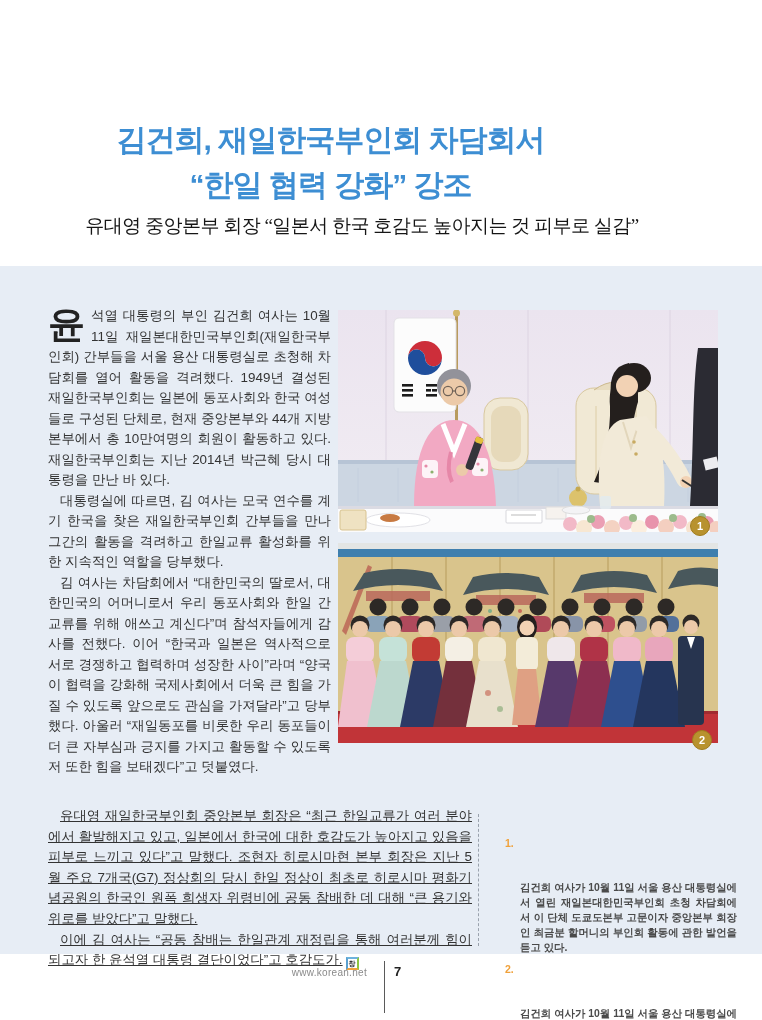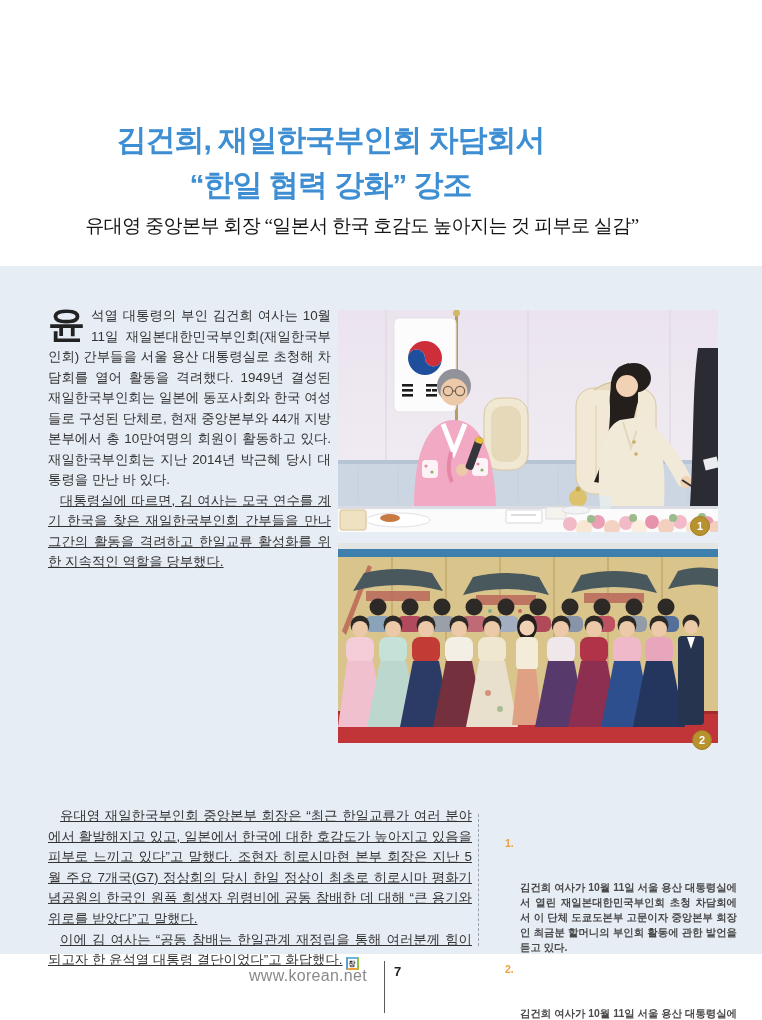--- a/index.html
+++ b/index.html
@@ -15,21 +15,21 @@
             font-family:"Liberation Serif","DejaVu Serif",serif;
             font-size:19px;color:#161616;letter-spacing:-0.5px;}
 
   
   .contentbox{position:absolute;left:0;top:266px;width:762px;height:688px;background:#e7edf5;}
 
   
   .coltext{position:absolute;left:48px;top:40px;width:283px;
            font-size:13.4px;line-height:20.5px;color:#333;text-align:justify;}
   .coltext p{margin:0;}
-  .coltext p.ind{text-indent:12px;text-decoration:underline;}
+  .coltext p.ind{text-indent:12px;}
   .dropcap{float:left;font-size:37px;line-height:34px;font-weight:800;color:#222;
            padding:2px 6px 0 0;}
   .widetext{position:absolute;left:48px;top:540px;width:424px;
             font-size:13.4px;line-height:20.6px;color:#333;text-align:justify;}
   .widetext p{margin:0;text-indent:12px;text-decoration:underline;}
 
   .endmark{display:inline-block;width:13px;height:13px;vertical-align:-2px;margin-left:3px;
            background:#fff;border:2px solid;border-color:#6db3dd #8ec63f #f0a13a #5aa0d0;
            box-sizing:border-box;text-indent:0;}
   .endmark span{display:block;font-size:7px;line-height:9px;text-align:center;color:#333;font-weight:bold;}
@@ -47,38 +47,39 @@
 
   
   .dashline{position:absolute;left:478px;top:548px;height:132px;width:0;
             border-left:1px dashed #9aa2ad;}
   .captions{position:absolute;left:505px;top:570px;width:232px;}
   .cap{display:flex;margin-bottom:7px;}
   .capnum{flex:0 0 15px;color:#f0a13a;font-weight:bold;font-size:10.5px;line-height:15px;}
   .captext{flex:1;font-size:10.4px;line-height:15px;color:#4a4a4a;font-weight:600;text-align:justify;margin-top:44px;}
 
   
-  .footer-site{position:absolute;right:395px;top:967px;font-size:16px;color:#8a8a8a;letter-spacing:0.3px;}
+  .footer-site{position:absolute;right:395px;top:967px;font-size:10px;color:#8a8a8a;letter-spacing:0.3px;}
   .footer-bar{position:absolute;left:384px;top:961px;width:1px;height:52px;background:#5a5a5a;}
   .footer-page{position:absolute;left:394px;top:964px;font-size:13px;font-weight:bold;color:#222;}
 </style>
 </head>
 <body>
 
 <div class="page">
 
   <div class="title l1">김건희, 재일한국부인회 차담회서</div>
   <div class="title l2">“한일 협력 강화” 강조</div>
   <div class="subtitle">유대영 중앙본부 회장 “일본서 한국 호감도 높아지는 것 피부로 실감”</div>
 
   <div class="contentbox">
 
     <div class="coltext">
       <p><span class="dropcap">윤</span><span>석열 대통령의 부인 김건희 여사는 10월 11일 재일본대한민국부인회(재일한국부인회) 간부들을 서울 용산 대통령실로 초청해 차담회를 열어 활동을 격려했다. 1949년 결성된 재일한국부인회는 일본에 동포사회와 한국 여성들로 구성된 단체로, 현재 중앙본부와 44개 지방본부에서 총 10만여명의 회원이 활동하고 있다. 재일한국부인회는 지난 2014년 박근혜 당시 대통령을 만난 바 있다.</span></p>
       <p class="ind">대통령실에 따르면, 김 여사는 모국 연수를 계기 한국을 찾은 재일한국부인회 간부들을 만나 그간의 활동을 격려하고 한일교류 활성화를 위한 지속적인 역할을 당부했다.</p>
+      <p class="ind">김 여사는 차담회에서 “대한민국의 딸로서, 대한민국의 어머니로서 우리 동포사회와 한일 간 교류를 위해 애쓰고 계신다”며 참석자들에게 감사를 전했다. 이어 “한국과 일본은 역사적으로 서로 경쟁하고 협력하며 성장한 사이”라며 “양국이 협력을 강화해 국제사회에서 더욱 큰 힘을 가질 수 있도록 앞으로도 관심을 가져달라”고 당부했다. 아울러 “재일동포를 비롯한 우리 동포들이 더 큰 자부심과 긍지를 가지고 활동할 수 있도록 저 또한 힘을 보태겠다”고 덧붙였다.</p>
     </div>
 
     <figure class="photo photo1">
       <svg viewBox="0 0 380 222" aria-hidden="true">
         <defs>
           <linearGradient id="wall1" x1="0" y1="0" x2="0" y2="1">
             <stop offset="0" stop-color="#ebe4ef"></stop>
               <stop offset="1" stop-color="#f2edf3"></stop>
           </linearGradient>
         </defs>
@@ -355,21 +356,21 @@
               <rect x="-13" y="93" width="26" height="89" rx="4" fill="#27344f"></rect>
               <path d="M-4 94 L0 106 L4 94 z" fill="#ffffff"></path>
             </g>
         </g>
       </svg>
       <div class="badge b2"><span>2</span></div>
     </figure>
 
     <div class="widetext">
       <p>유대영 재일한국부인회 중앙본부 회장은 “최근 한일교류가 여러 분야에서 활발해지고 있고, 일본에서 한국에 대한 호감도가 높아지고 있음을 피부로 느끼고 있다”고 말했다. 조현자 히로시마현 본부 회장은 지난 5월 주요 7개국(G7) 정상회의 당시 한일 정상이 최초로 히로시마 평화기념공원의 한국인 원폭 희생자 위령비에 공동 참배한 데 대해 “큰 용기와 위로를 받았다”고 말했다.</p>
-      <p><span>이에 김 여사는 “공동 참배는 한일관계 재정립을 통해 여러분께 힘이 되고자 한 윤석열 대통령 결단이었다”고 화답했다.</span><span class="endmark"><span>창</span></span></p>
+      <p><span>이에 김 여사는 “공동 참배는 한일관계 재정립을 통해 여러분께 힘이 되고자 한 윤석열 대통령 결단이었다”고 호감도가.</span><span class="endmark"><span>창</span></span></p>
     </div>
 
     <div class="dashline"></div>
 
     <div class="captions">
       <div class="cap">
         <span class="capnum">1.</span>
         <span class="captext">김건희 여사가 10월 11일 서울 용산 대통령실에서 열린 재일본대한민국부인회 초청 차담회에서 이 단체 도쿄도본부 고문이자 중앙본부 회장인 최금분 할머니의 부인회 활동에 관한 발언을 듣고 있다.</span>
       </div>
       <div class="cap">

